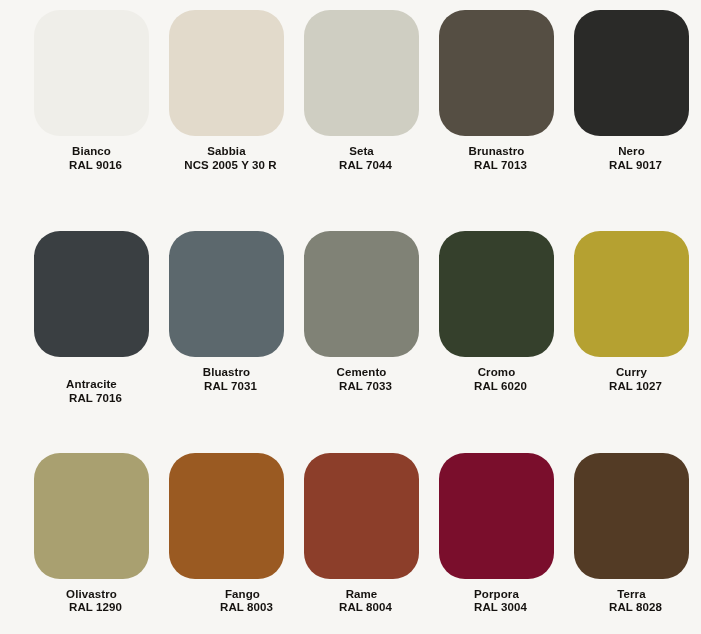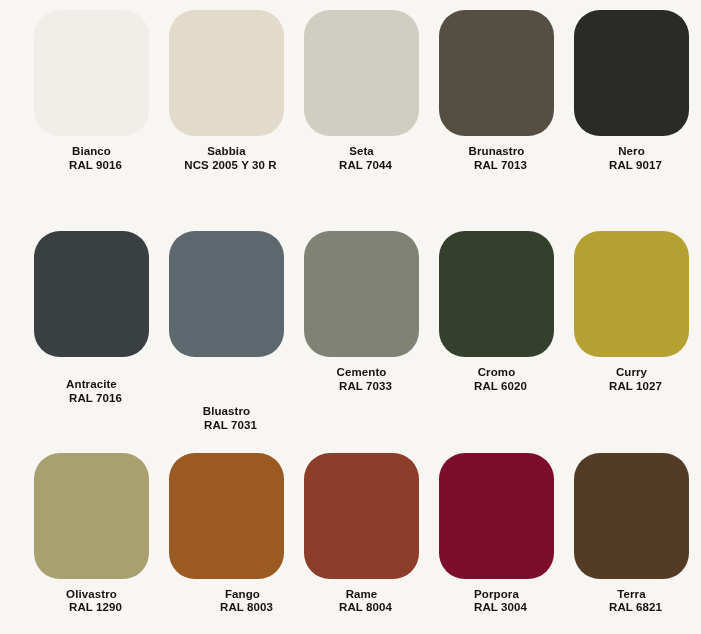--- a/index.html
+++ b/index.html
@@ -109,21 +109,21 @@
   <div class="palette-row">
     <div class="swatch-cell">
       <div class="swatch-chip" style="background-color: rgb(58, 63, 66);"></div>
       <div class="swatch-label" style="color: rgb(21, 18, 15); margin-top: 12px;">
         <span class="swatch-name">Antracite</span>
         <span class="swatch-code">RAL 7016</span>
       </div>
     </div>
     <div class="swatch-cell">
       <div class="swatch-chip" style="background-color: rgb(92, 104, 109);"></div>
-      <div class="swatch-label" style="color: rgb(21, 18, 15); margin-top: 39px;">
+      <div class="swatch-label" style="color: rgb(21, 18, 15);">
         <span class="swatch-name">Bluastro</span>
         <span class="swatch-code">RAL 7031</span>
       </div>
     </div>
     <div class="swatch-cell">
       <div class="swatch-chip" style="background-color: rgb(128, 130, 118);"></div>
       <div class="swatch-label" style="color: rgb(21, 18, 15);">
         <span class="swatch-name">Cemento</span>
         <span class="swatch-code">RAL 7033</span>
       </div>
@@ -170,18 +170,18 @@
       <div class="swatch-chip" style="background-color: rgb(122, 14, 44);"></div>
       <div class="swatch-label" style="color: rgb(21, 18, 15);">
         <span class="swatch-name">Porpora</span>
         <span class="swatch-code">RAL 3004</span>
       </div>
     </div>
     <div class="swatch-cell">
       <div class="swatch-chip" style="background-color: rgb(83, 59, 37);"></div>
       <div class="swatch-label" style="color: rgb(21, 18, 15);">
         <span class="swatch-name">Terra</span>
-        <span class="swatch-code">RAL 6821</span>
+        <span class="swatch-code">RAL 8028</span>
       </div>
     </div>
   </div>
 
 </div>
 
 </body></html>

